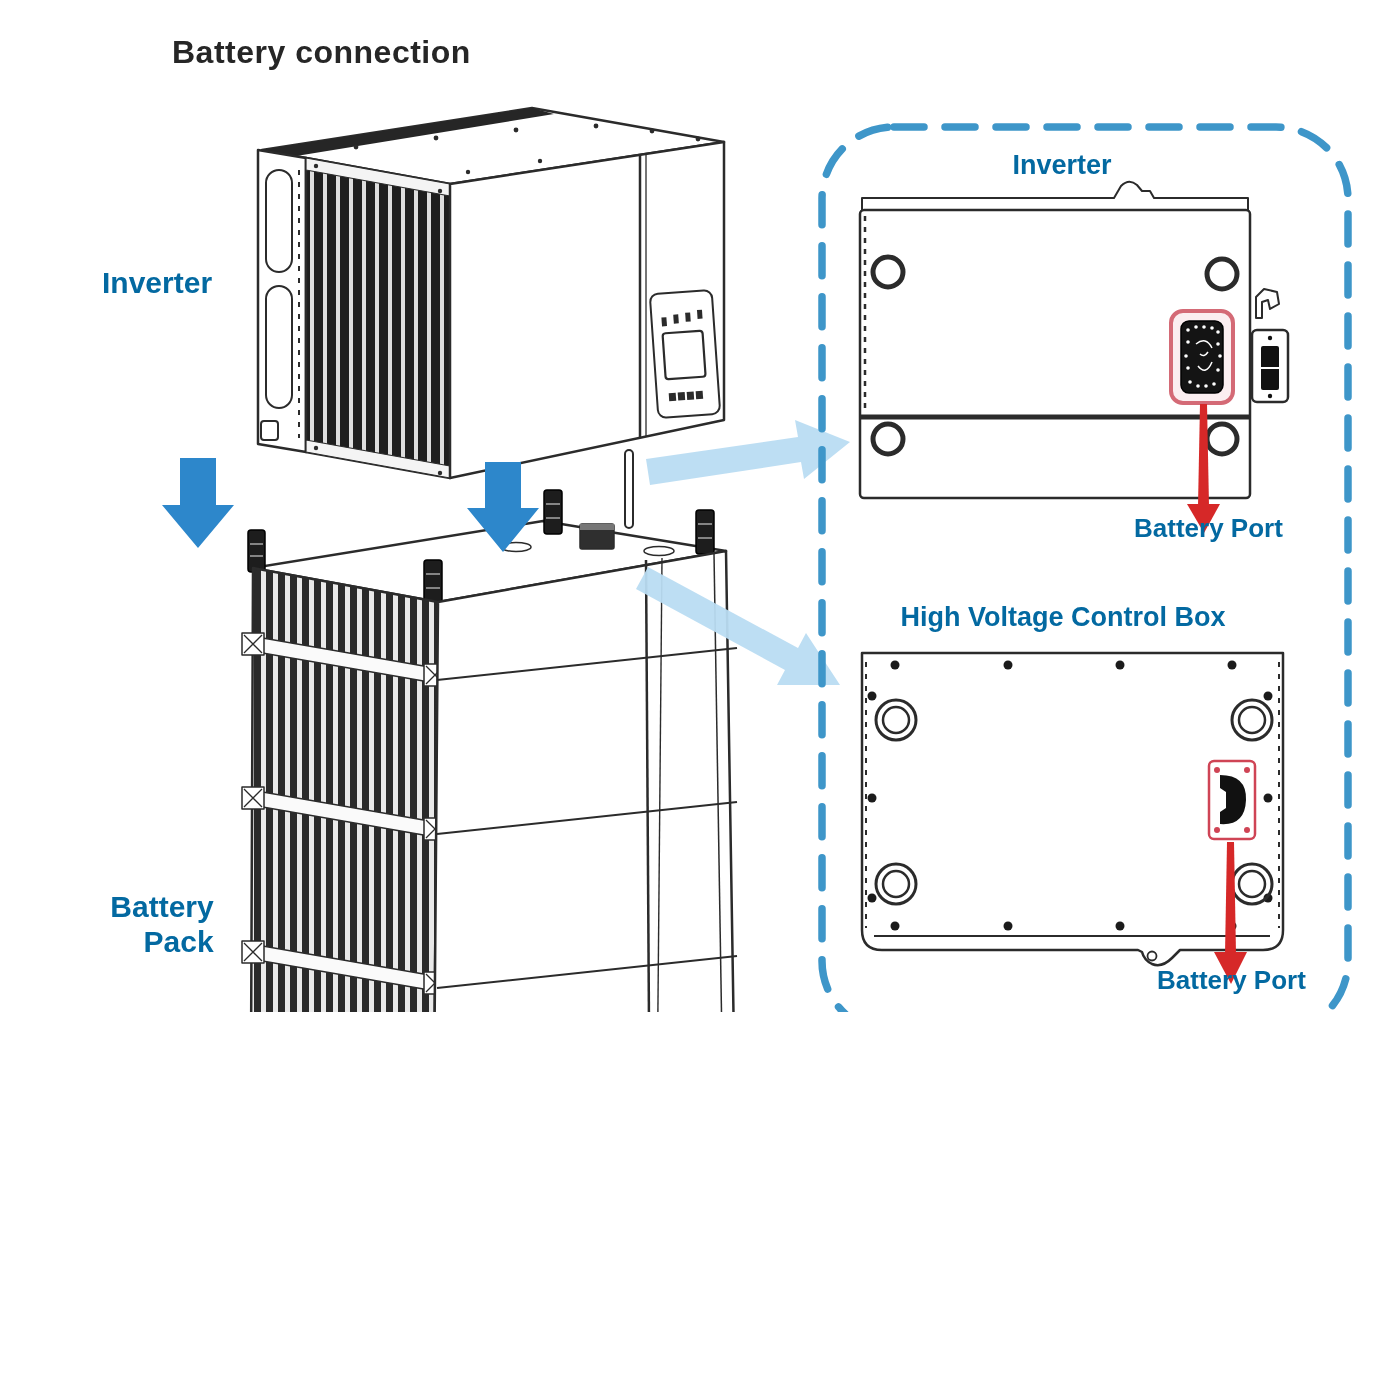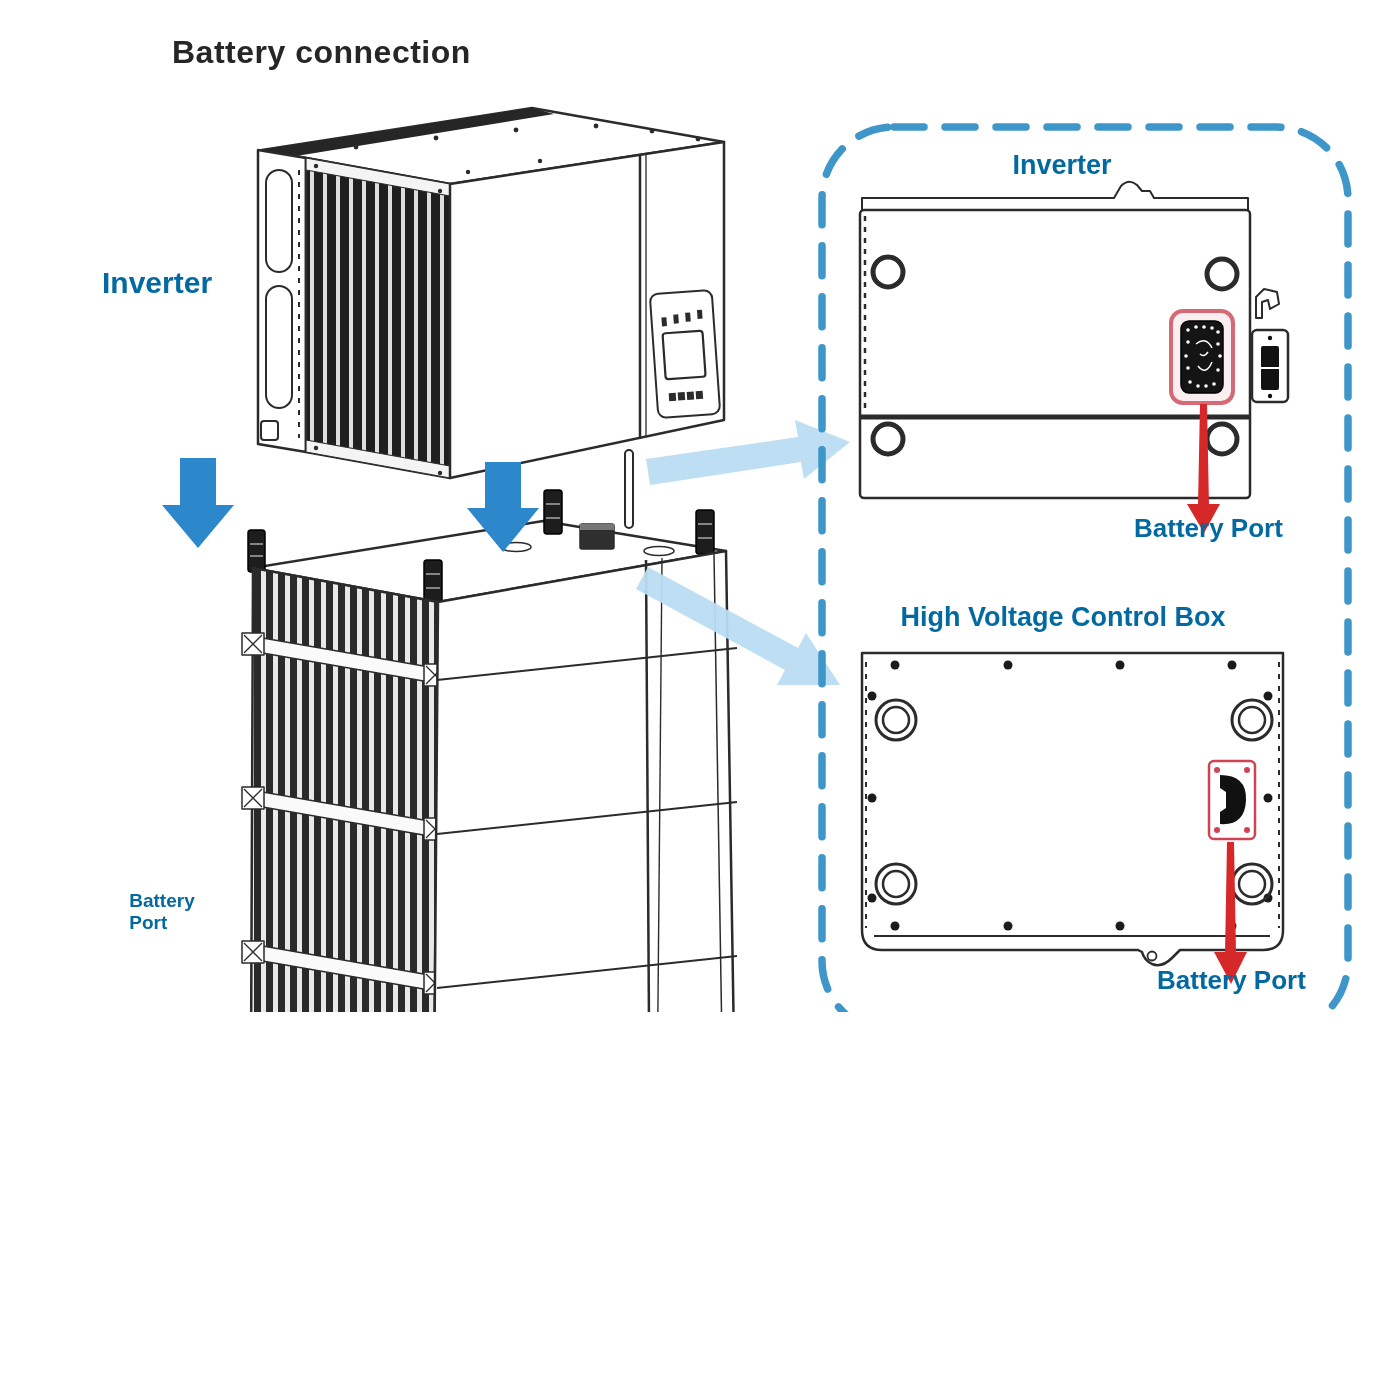--- a/index.html
+++ b/index.html
@@ -17,21 +17,21 @@
     font-weight:600;
     white-space:nowrap;
     line-height:1.15;
   }
   .title{
     left:172px;top:34px;
     font-size:32px;font-weight:700;color:#262626;
     letter-spacing:0.5px;
   }
   .inverter-left{left:102px;top:266px;font-size:30px;}
-  .battery-pack{left:162px;top:890px;font-size:19px;text-align:left;transform:translateX(-50%);}
+  .battery-pack{left:162px;top:890px;font-size:30px;text-align:right;transform:translateX(-50%);}
   .detail-inverter{left:1062px;top:150px;font-size:27px;transform:translateX(-50%);}
   .battery-port-1{left:1134px;top:514px;font-size:26px;}
   .hvcb-title{left:1055px;top:602px;font-size:27px;transform:translateX(-50%);margin-left:8px;}
   .battery-port-2{left:1157px;top:966px;font-size:26px;}
 </style>
 </head>
 <body>
 
 <div class="canvas">
 
@@ -305,21 +305,21 @@
       </g>
     </g>
   </svg>
 
   <div class="label title">Battery connection</div>
 
   <div class="label inverter-left">Inverter</div>
 
   <div class="label battery-pack">
     <div>Battery</div>
-    <div>Port</div>
+    <div>Pack</div>
   </div>
 
   <div class="label detail-inverter">Inverter</div>
 
   <div class="label battery-port-1">Battery Port</div>
 
   <div class="label hvcb-title">High Voltage Control Box</div>
 
   <div class="label battery-port-2">Battery Port</div>
 

